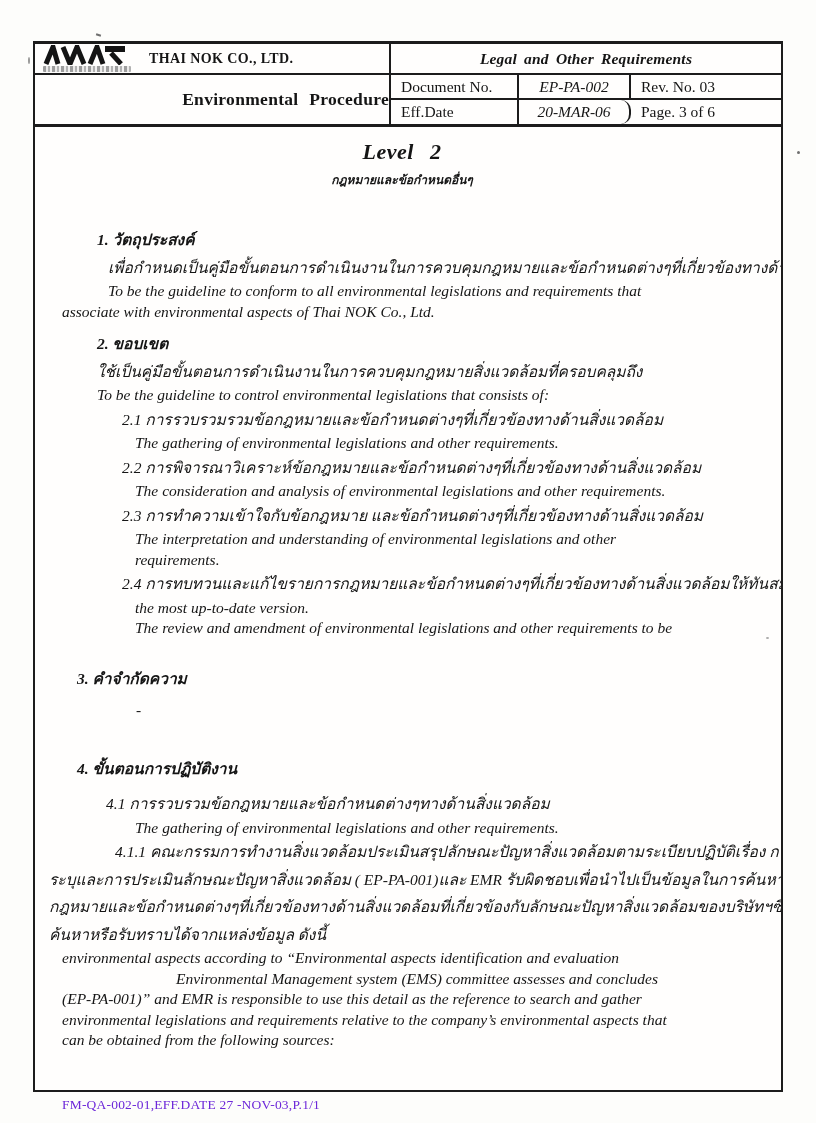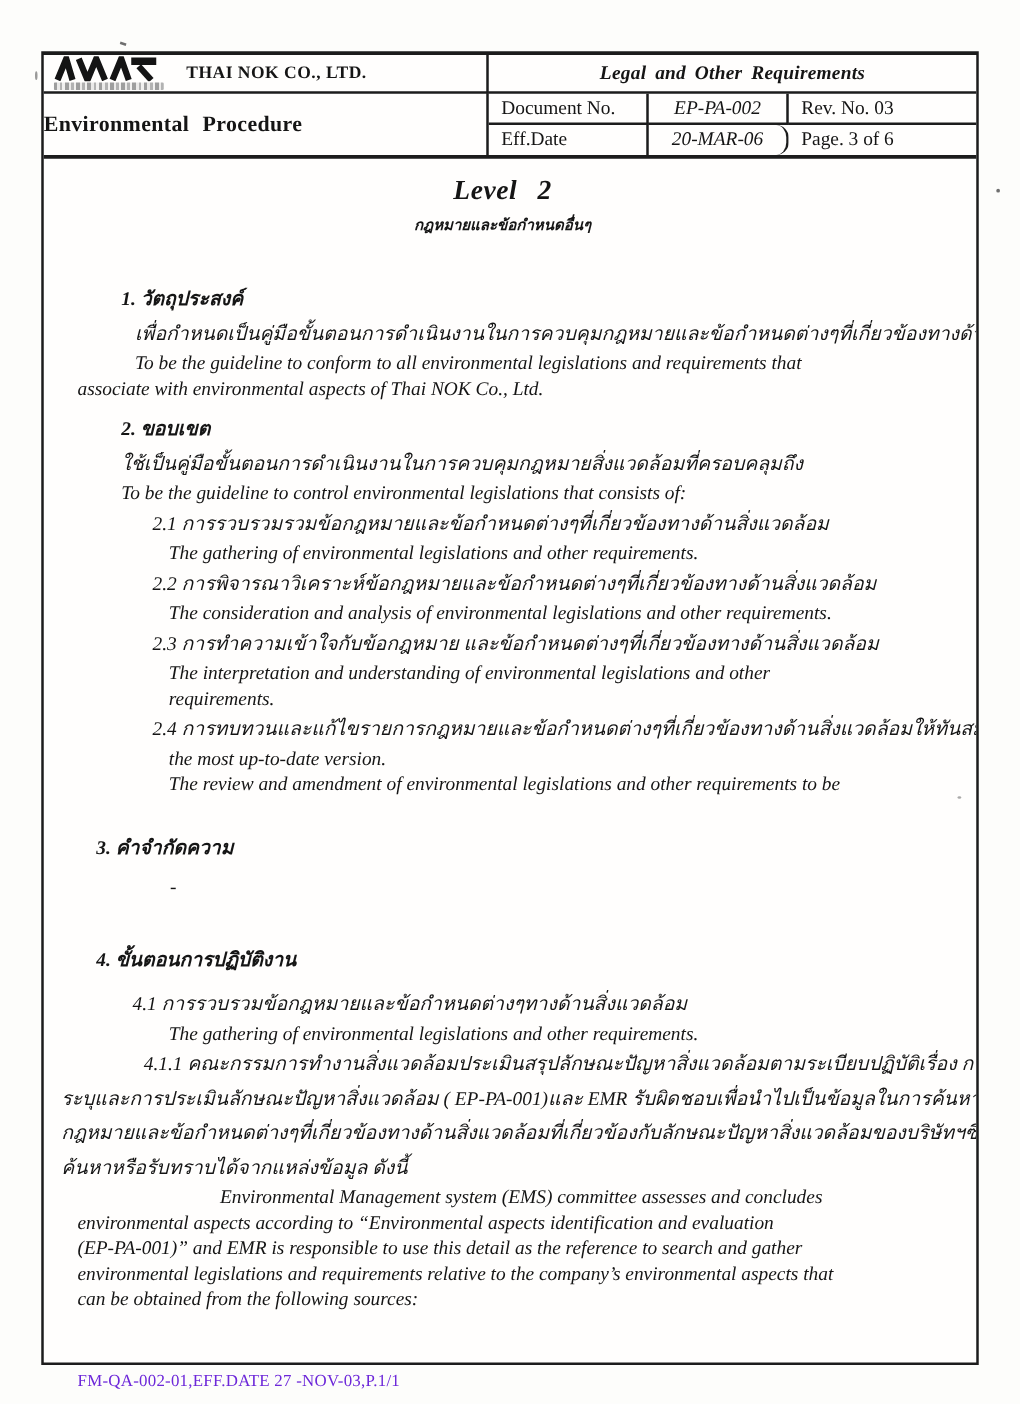--- a/index.html
+++ b/index.html
@@ -21,21 +21,21 @@
     border-bottom:3px solid #1c1c1c;
     font-size:15.5px;
   }
   .cell{display:flex;align-items:center;box-sizing:border-box;overflow:hidden;}
   .br{border-right:2px solid #1c1c1c;}
   .bb{border-bottom:2px solid #1c1c1c;}
   .cell.center{justify-content:center;font-style:italic;}
   .cell.pad{padding-left:10px;}
   .company-cell{grid-column:1;grid-row:1;gap:10px;padding-left:8px;}
   .legal-cell{grid-column:2/5;grid-row:1;font-weight:bold;letter-spacing:.2px;word-spacing:3px;}
-  .envproc-cell{grid-column:1;grid-row:2/4;justify-content:flex-start;}
+  .envproc-cell{grid-column:1;grid-row:2/4;justify-content:flex-end;}
   .company-name{font-weight:bold;font-size:14px;letter-spacing:.4px;}
   .envproc{font-weight:bold;font-size:17.5px;word-spacing:6px;letter-spacing:.3px;}
   
   .logo-wrap{display:flex;flex-direction:column;align-items:flex-start;width:96px;}
   .logo-wrap svg{display:block;}
   .logo-smudge{
     width:88px;height:6px;margin-top:1px;
     background:repeating-linear-gradient(90deg,#8d8d8d 0 3px,rgba(160,160,160,.25) 3px 5px,#a5a5a5 5px 7px,rgba(150,150,150,.15) 7px 9px);
     filter:blur(.4px);opacity:.85;border-radius:1px;
   }
@@ -137,22 +137,22 @@
         <div class="l en i-itemEn">The review and amendment of environmental legislations and other requirements to be</div>
         <div class="l th b i-num34 g26">3.  คำจำกัดความ</div>
         <div class="l en i-dash g8">-</div>
         <div class="l th b i-num34 g34">4.  ขั้นตอนการปฏิบัติงาน</div>
         <div class="l th i-41 g8">4.1  การรวบรวมข้อกฎหมายและข้อกำหนดต่างๆทางด้านสิ่งแวดล้อม</div>
         <div class="l en i-itemEn">The gathering of environmental legislations and other requirements.</div>
         <div class="l th i-411">4.1.1 คณะกรรมการทำงานสิ่งแวดล้อมประเมินสรุปลักษณะปัญหาสิ่งแวดล้อมตามระเบียบปฏิบัติเรื่อง การ</div>
         <div class="l th i0">ระบุและการประเมินลักษณะปัญหาสิ่งแวดล้อม ( EP-PA-001)และ EMR รับผิดชอบเพื่อนำไปเป็นข้อมูลในการค้นหารวบรวมข้อ</div>
         <div class="l th i0">กฎหมายและข้อกำหนดต่างๆที่เกี่ยวข้องทางด้านสิ่งแวดล้อมที่เกี่ยวข้องกับลักษณะปัญหาสิ่งแวดล้อมของบริษัทฯซึ่งสามารถ</div>
         <div class="l th i0">ค้นหาหรือรับทราบได้จากแหล่งข้อมูล ดังนี้</div>
+        <div class="l en i-cont">environmental aspects according to “Environmental aspects identification and evaluation</div>
         <div class="l en i-ems">Environmental Management system (EMS) committee assesses and concludes</div>
-        <div class="l en i-cont">environmental aspects according to “Environmental aspects identification and evaluation</div>
         <div class="l en i-cont">(EP-PA-001)” and EMR is responsible to use this detail as the reference to search and gather</div>
         <div class="l en i-cont">environmental legislations and requirements relative to the company’s environmental aspects that</div>
         <div class="l en i-cont">can be obtained from the following sources:</div>
       </div>
   </div>
 
 </div>
 
 <div class="footer-ref">FM-QA-002-01,EFF.DATE 27 -NOV-03,P.1/1</div>
 

